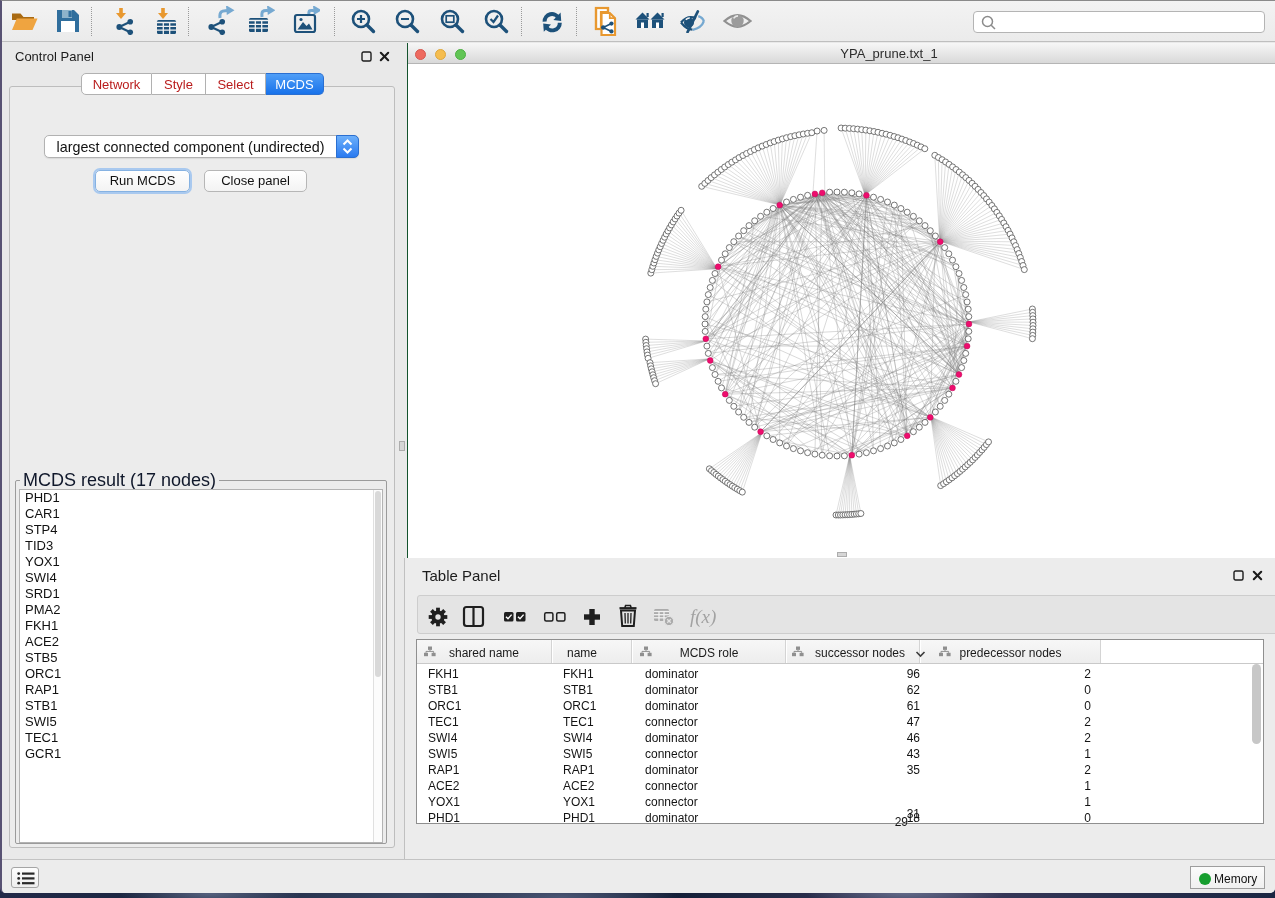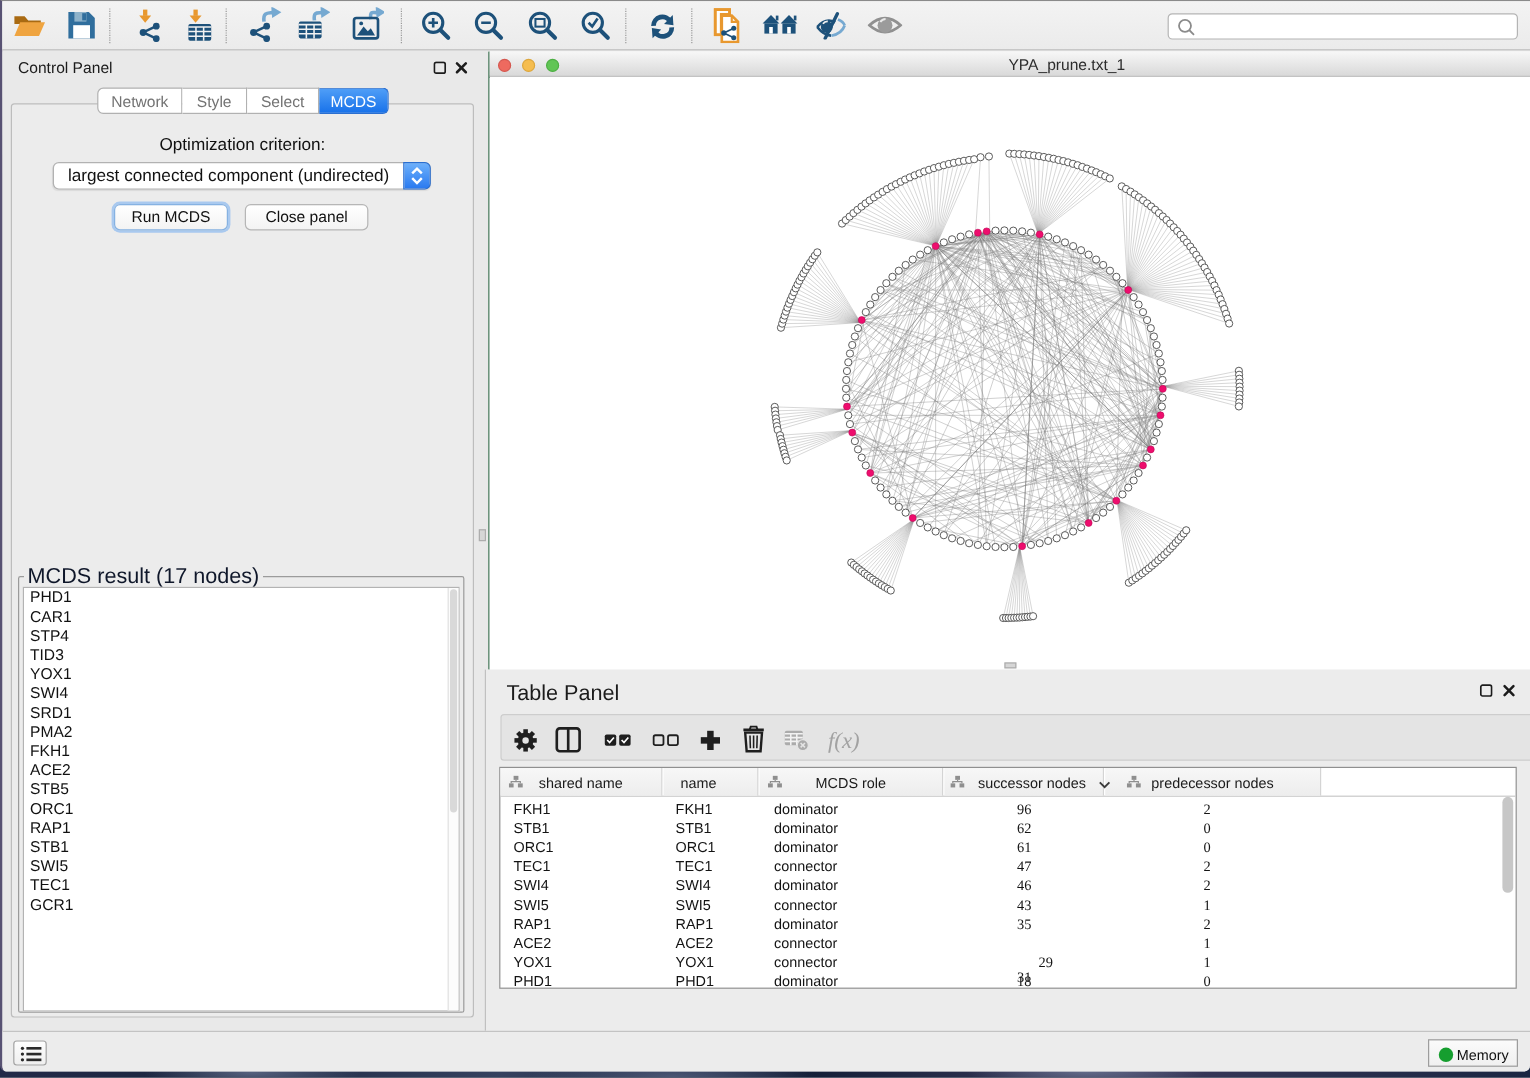--- a/index.html
+++ b/index.html
@@ -17,21 +17,21 @@
   .ticon { position:absolute; top:7px; }
   #searchbox { position:absolute; left:973px; top:10px; width:292px; height:22px; background:#fff;
                border:1px solid #b4b4b4; border-radius:4px; }
   
   #cpanel { position:absolute; left:0; top:42px; width:401px; height:816px; background:#e9e9e9; }
   #cpanel .ptitle { position:absolute; left:13px; top:6px; font-size:13px; color:#1c1c1c; }
   .wicon { position:absolute; }
   #cp-inner { position:absolute; left:7px; top:43px; width:386px; height:762px;
               background:#ececec; border:1px solid #bdbdbd; border-radius:3px; }
   .tabstrip { position:absolute; display:flex; z-index:5; }
-  .tab { height:22px; font-size:13px; color:#737373; background:#fff; border:1px solid #b1b1b1;
+  .tab { height:22px; font-size:13px; color:#b91c1c; background:#fff; border:1px solid #b1b1b1;
          border-left:none; display:flex; align-items:center; justify-content:center; }
   .tab.first { border-left:1px solid #b1b1b1; border-radius:5px 0 0 5px; }
   .tab.last  { border-radius:0 5px 5px 0; }
   .tab.sel { background:linear-gradient(#4f9ef7,#1872ea); color:#fff; border-color:#2a6fd1; }
   #optlabel { position:absolute; left:0; top:26px; width:100%; text-align:center; font-size:14.3px; color:#111; }
   #dropdown { position:absolute; left:34px; top:48px; width:315px; height:23px; background:#fff;
               border:1px solid #b2b2b2; border-radius:5px; box-shadow:0 1px 1px rgba(0,0,0,.08);
               font-size:13px; color:#111; }
   #dropdown .dtext { position:absolute; left:0; right:22px; top:2.5px; text-align:center; font-size:14.3px; }
   #dropstep { position:absolute; right:-1px; top:-1px; width:23px; height:23px; border-radius:0 5px 5px 0;
@@ -52,32 +52,32 @@
   #netwin { position:absolute; left:405px; top:42px; width:868px; height:515px;
             background:#fff; border-left:1px solid #14532d; }
   #nettitle { position:absolute; left:0; top:0; width:100%; height:21px;
               background:linear-gradient(#f7f7f7,#d9d9d9); border-bottom:1px solid #b5b5b5; }
   #nettitle .t { position:absolute; left:0; top:3px; width:962px; text-align:center; font-size:13px; color:#2c2c2c; }
   .tl { position:absolute; top:6px; width:11px; height:11px; border-radius:50%; }
   #netcanvas { position:absolute; left:0; top:22px; width:868px; height:493px; background:#fff; }
   
   #tpanel { position:absolute; left:402px; top:557px; width:871px; height:301px; background:#ececec;
             border-left:1px solid #c0c0c0; }
-  #tpanel .ptitle { position:absolute; left:17px; top:9px; font-size:18px; color:#1c1c1c; }
+  #tpanel .ptitle { position:absolute; left:17px; top:9px; font-size:15px; color:#1c1c1c; }
   #ttoolbar { position:absolute; left:12px; top:37px; width:1010px; height:39px;
               background:#e4e4e4; border:1px solid #cdcdcd; border-radius:3px; }
   #tbl { position:absolute; left:11px; top:81px; width:848px; height:185px; background:#fff;
          border:1px solid #8f8f8f; }
   .hrow { position:absolute; left:0; top:0; height:24px;
           border-bottom:1px solid #c9c9c9; font-size:12px; color:#1a1a1a; }
   .hcell { position:absolute; top:0; height:23px; border-right:1px solid #d4d4d4; background:linear-gradient(#f7f7f7,#ededed); }
   .hcell span { position:absolute; top:6px; width:100%; text-align:center; }
   .trow { position:absolute; font-size:12px; color:#141414; height:16px; line-height:16px; }
   .tc { position:absolute; white-space:nowrap; }
-  .num { text-align:center;font-family:Liberation Serif, serif; }
+  .num { text-align:right; }
   #tsb { position:absolute; right:12px; top:106px; width:12px; height:185px; }
   #tsb .th { position:absolute; left:1px; width:9px; top:0; height:80px; background:#c7c7c7; border-radius:5px; }
   #ttabs { position:absolute; left:256px; top:276px; display:flex; height:21px; }
   .ttab { height:21px; font-size:13px; color:#111; background:#fff; border:1px solid #b1b1b1; border-left:none;
           display:flex; align-items:center; justify-content:center; }
   .ttab.first { border-left:1px solid #b1b1b1; border-radius:6px 0 0 6px; }
   .ttab.last { border-radius:0 6px 6px 0; }
   .ttab.sel { background:linear-gradient(#56a1f3,#1d72e2); color:#fff; border-color:#2a6fd1; }
   
   #statusbar { position:absolute; left:-2px; bottom:0; width:1275px; height:34px;
@@ -257,21 +257,20 @@
           <line x1="9.2" y1="1.8" x2="1.8" y2="9.2"></line>
         </g>
       </svg>
     <div class="tabstrip" style="left:79px; top:30px;">
       <div class="tab first" style="width:71px;">Network</div>
       <div class="tab" style="width:54px;">Style</div>
       <div class="tab" style="width:60px;">Select</div>
       <div class="tab sel last" style="width:58px;">MCDS</div>
     </div>
     <div id="cp-inner">
-      <div id="optlabel">Optimization criterion:</div>
       <div id="dropdown">
         <div class="dtext">largest connected component (undirected)</div>
         <div id="dropstep">
             <svg width="21" height="21" viewBox="0 0 21 21" style="position:absolute;left:0;top:0">
               <path d="M6.5 8.5 L10.5 4.5 L14.5 8.5" stroke="#fff" stroke-width="2" fill="none"></path>
               <path d="M6.5 12.5 L10.5 16.5 L14.5 12.5" stroke="#fff" stroke-width="2" fill="none"></path>
             </svg>
           </div>
       </div>
       <div class="btn" id="runbtn">Run MCDS</div>
@@ -775,21 +774,21 @@
           <div class="tc" style="left:11px;">ACE2</div>
           <div class="tc" style="left:146px;">ACE2</div>
           <div class="tc" style="left:228px;">connector</div>
           <div class="tc num" style="left:370px;width:133px;margin-top:28px;">31</div>
           <div class="tc num" style="left:504px;width:170px;">1</div>
         </div>
         <div class="trow" style="left:0;top:154px;width:846px;">
           <div class="tc" style="left:11px;">YOX1</div>
           <div class="tc" style="left:146px;">YOX1</div>
           <div class="tc" style="left:228px;">connector</div>
-          <div class="tc num" style="left:388px;width:133px;">29</div>
+          <div class="tc num" style="left:358px;width:133px;margin-top:20px;">29</div>
           <div class="tc num" style="left:504px;width:170px;">1</div>
         </div>
         <div class="trow" style="left:0;top:170px;width:846px;">
           <div class="tc" style="left:11px;">PHD1</div>
           <div class="tc" style="left:146px;">PHD1</div>
           <div class="tc" style="left:228px;">dominator</div>
           <div class="tc num" style="left:370px;width:133px;">18</div>
           <div class="tc num" style="left:504px;width:170px;">0</div>
         </div>
       </div>

